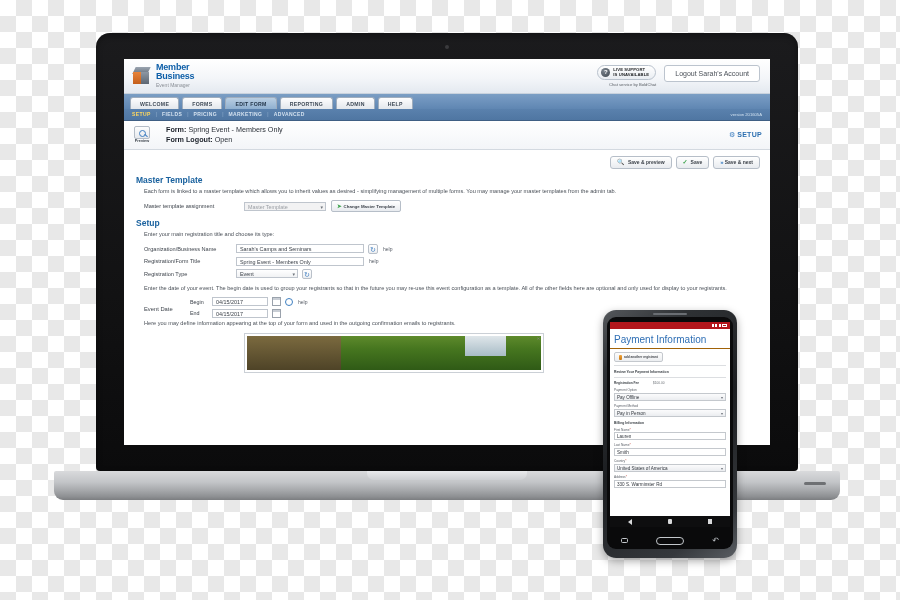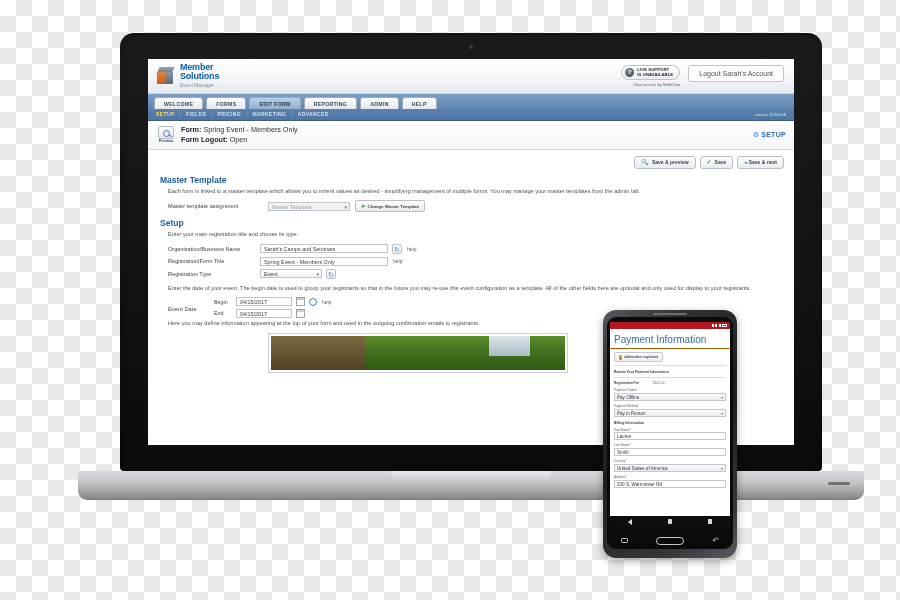--- a/index.html
+++ b/index.html
@@ -14,21 +14,21 @@
     position: relative; width: 900px; height: 600px;
     background-image:
       linear-gradient(45deg, #e8e8e8 25%, transparent 25%, transparent 75%, #e8e8e8 75%),
       linear-gradient(45deg, #e8e8e8 25%, transparent 25%, transparent 75%, #e8e8e8 75%);
     background-size: 32px 32px;
     background-position: 0 0, 16px 16px;
     background-color: #ffffff;
   }
 
   
-  #laptop { position: absolute; left: 120px; top: 33px; width: 620px; height: 467px; }
+  #laptop { position: absolute; left: 96px; top: 33px; width: 620px; height: 467px; }
   .lid {
     position: absolute; left: 0; top: 0; width: 702px; height: 438px;
     background: linear-gradient(180deg,#1b1b1d 0%, #121213 60%, #0b0b0c 100%);
     border-radius: 14px 14px 4px 4px;
     box-shadow: 0 2px 6px rgba(0,0,0,.35) inset;
   }
   .webcam {
     position: absolute; left: 50%; top: 12px; width: 4px; height: 4px;
     margin-left: -2px; border-radius: 50%;
     background: #3a3a3d;
@@ -128,21 +128,21 @@
   }
   .preview-ico:before {
     content:""; position:absolute; left:4px; top:3px; width:5px; height:5px;
     border: 1.2px solid #3f7fc1; border-radius:50%;
   }
   .preview-ico:after {
     content:""; position:absolute; left:9px; top:8px; width:4px; height:1.2px;
     background:#3f7fc1; transform: rotate(42deg);
   }
   .preview-lbl { font-size: 3.8px; color: #3a4049; margin-top: .5px; font-weight:bold; }
-  .fh-lines .fl { font-size: 7.2px; color: #2b3038; line-height: 10px; }
+  .fh-lines .fl { font-size: 7.2px; color: #2b3038; line-height: 10px; margin-left: 9px; }
   .fh-lines .fl b { color: #1b2029; }
 
   .content { padding: 6px 10px 0 10px; background: #fff; position: relative; }
   .btnrow { display: flex; justify-content: flex-end; gap: 4px; margin-bottom: 5px; }
   .gbtn {
     display: flex; align-items: center; gap: 3px;
     border: 1px solid #b6bec8; border-radius: 3px;
     background: linear-gradient(180deg,#ffffff,#e8ebef);
     padding: 2.5px 6px; font-size: 5px; font-weight: bold; color: #3d434b;
   }
@@ -304,21 +304,21 @@
 
           <div class="topbar">
             <div class="logo-wrap">
               <div class="logo-cube">
                 <div class="c-top"></div>
                   <div class="c-left"></div>
                   <div class="c-right"></div>
               </div>
               <div class="logo-txt">
                 <div class="l1">Member</div>
-                <div class="l2">Solutions</div>
+                <div class="l2">Business</div>
                 <div class="l3">Event Manager</div>
               </div>
             </div>
 
             <div class="top-right">
               <div>
                 <div class="live-support">
                   <div class="ls-icon">?</div>
                   <div>
                     <div class="ls-text">LIVE SUPPORT</div>

